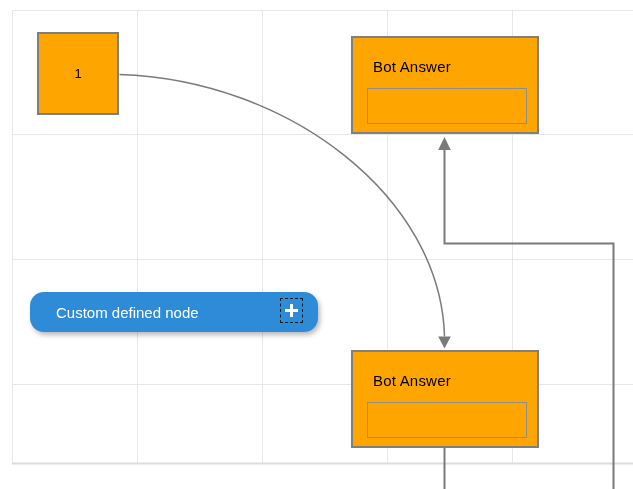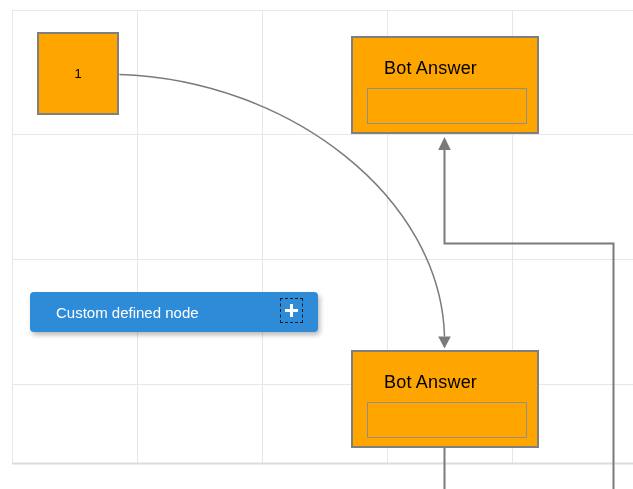--- a/index.html
+++ b/index.html
@@ -25,31 +25,31 @@
   }
   #node-start {
     left:37px; top:32px; width:82px; height:83px;
     display:flex; align-items:center; justify-content:center;
     font-size:13px; color:var(--node-text,#000);
   }
   .bot-node { width:188px; height:98px; }
   #bot-answer-top    { left:351px; top:36px;  }
   #bot-answer-bottom { left:351px; top:350px; }
   .bot-title {
-    margin:20px 0 0 31px; font-size:18px;
+    margin:20px 0 0 20px; font-size:15px;
     color:var(--node-text,#000); letter-spacing:0.2px;
   }
   .bot-field {
     position:absolute; left:14px; top:50px; width:158px; height:34px;
     border:1px solid var(--field-border,#8e8e8e); background:transparent;
   }
 
   #custom-node {
     left:30px; top:292px; width:288px; height:40px;
-    background:var(--custom-node-fill,#2d8bd8); border-radius:4px;
+    background:var(--custom-node-fill,#2d8bd8); border-radius:14px;
     box-shadow:2px 3px 5px rgba(0,0,0,0.28);
     display:flex; align-items:center;
   }
   .custom-label { color:var(--custom-node-text,#fff); font-size:15px; margin-left:26px; }
   .plus-box {
     position:absolute; left:250px; top:6px; width:23px; height:25px;
     box-sizing:border-box; border:1px dashed #1a1a1a;
     display:flex; align-items:center; justify-content:center; cursor:pointer;
   }
   .plus-glyph { position:relative; width:13px; height:13px; }

